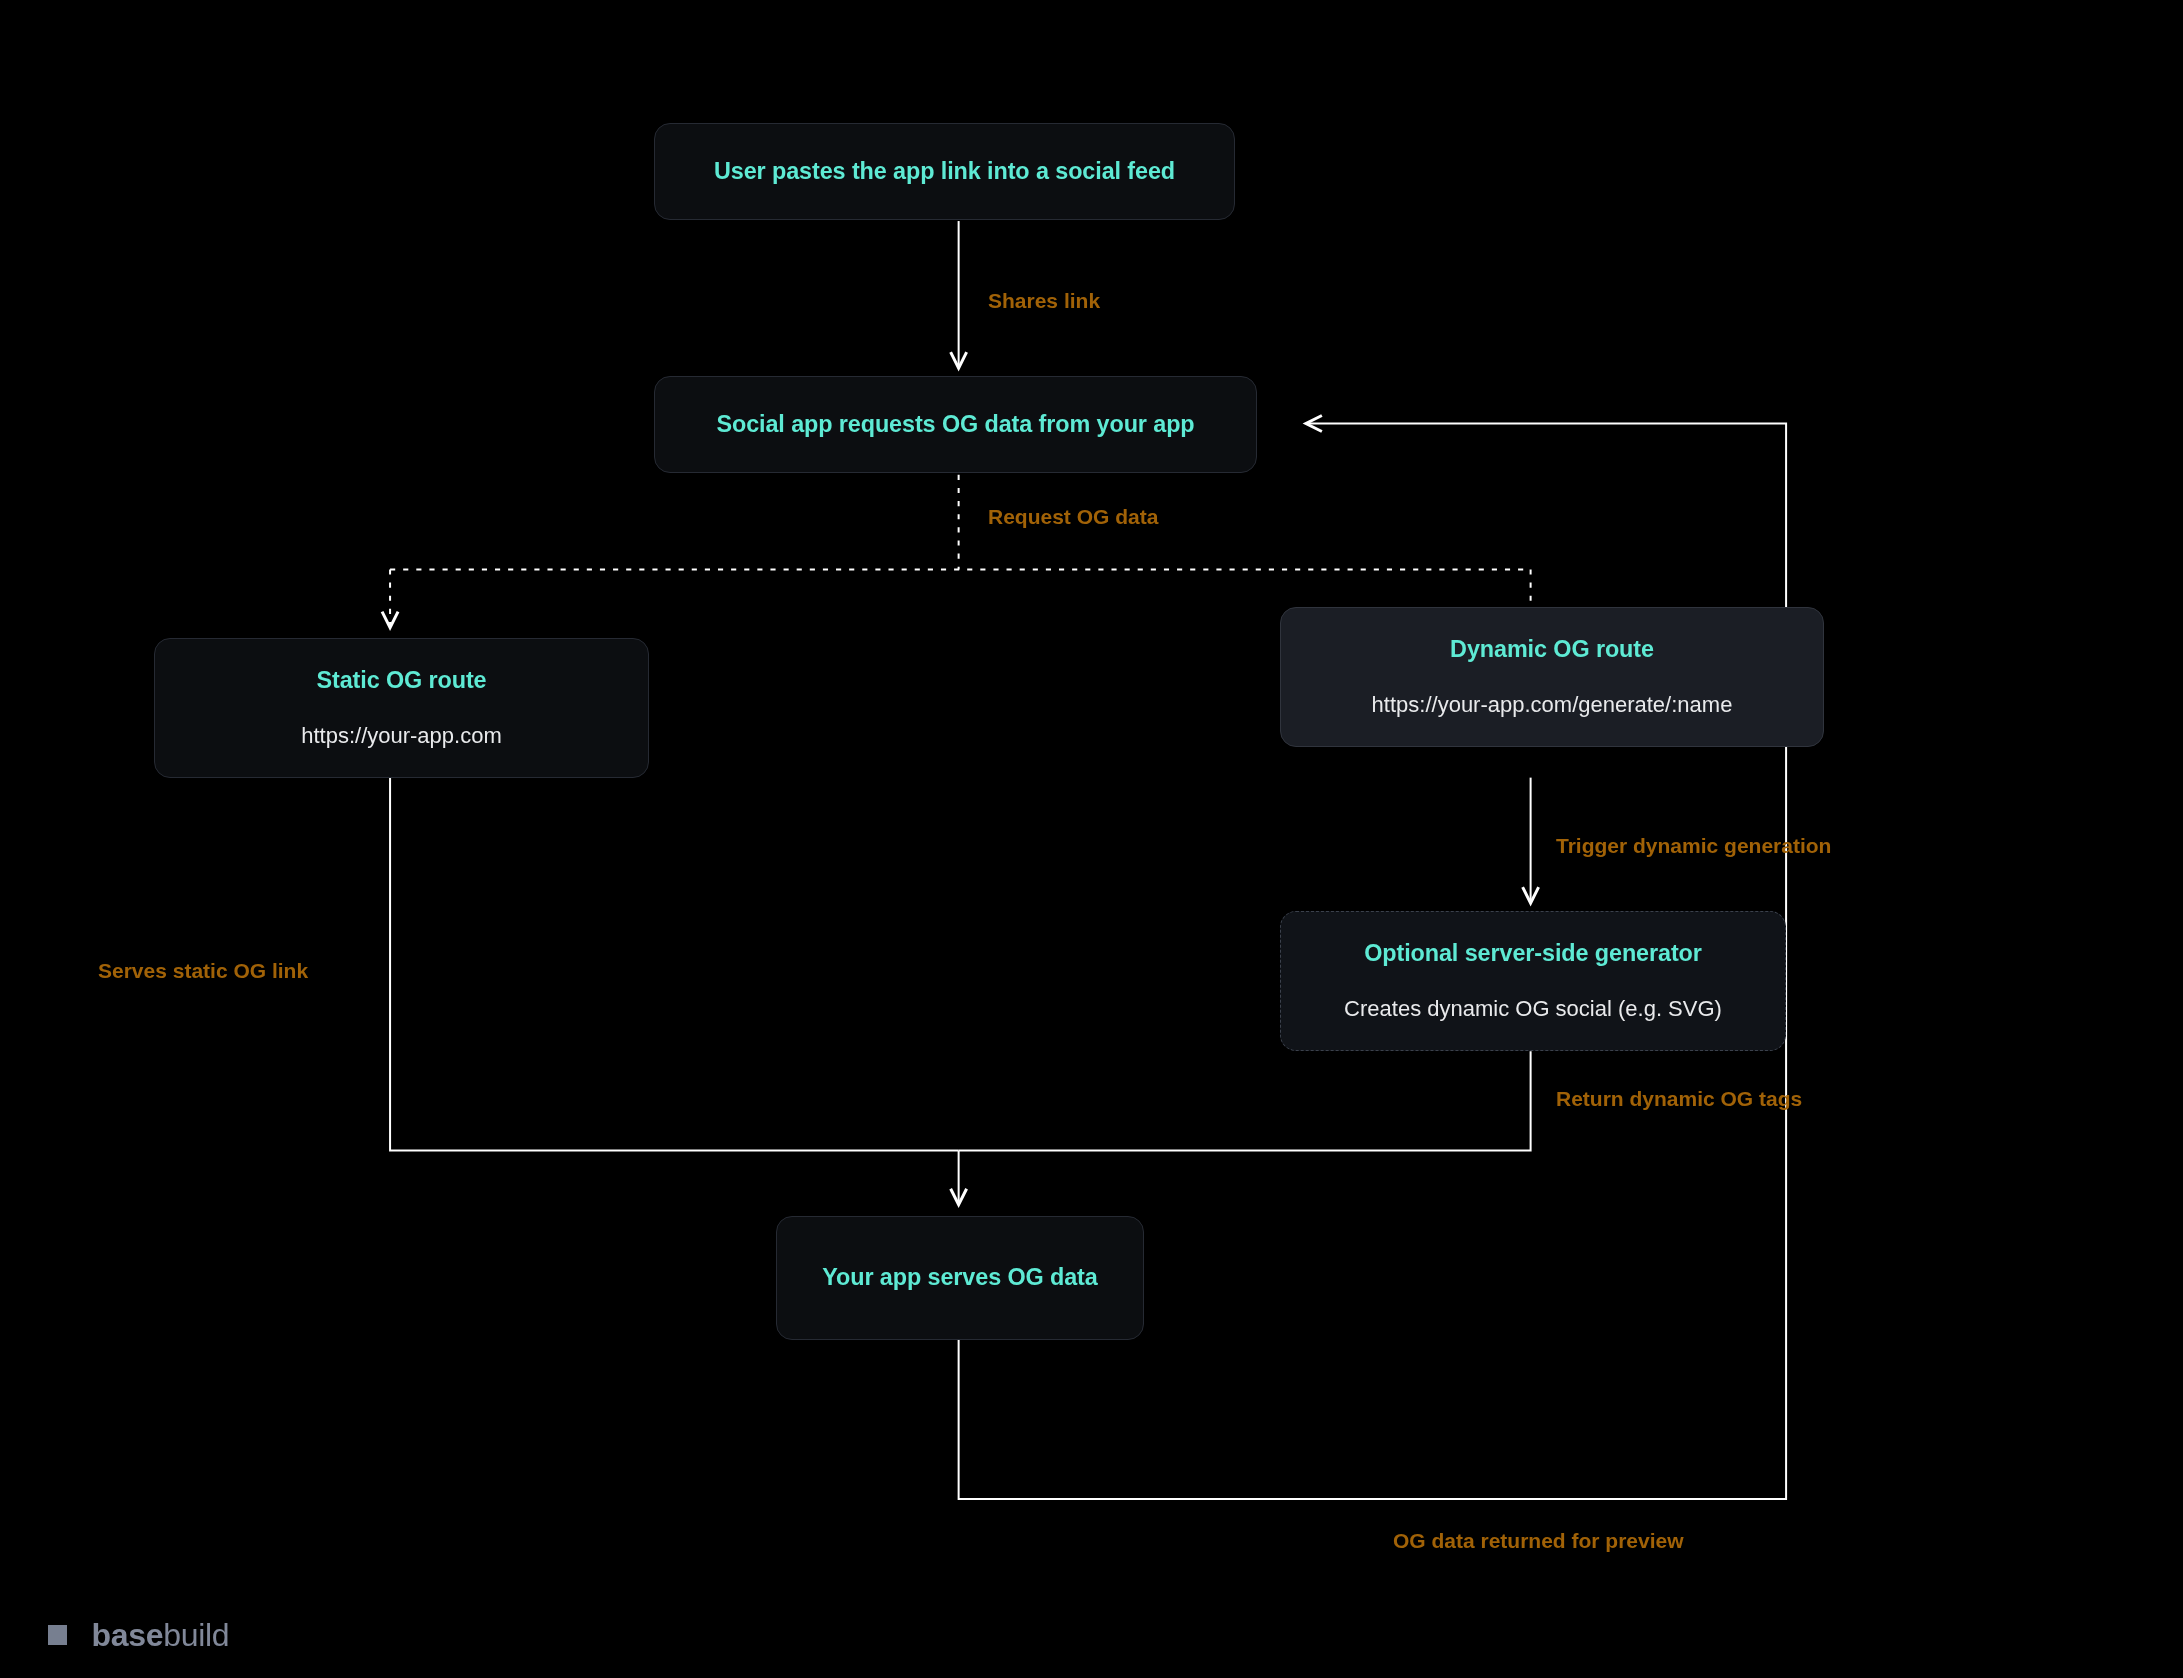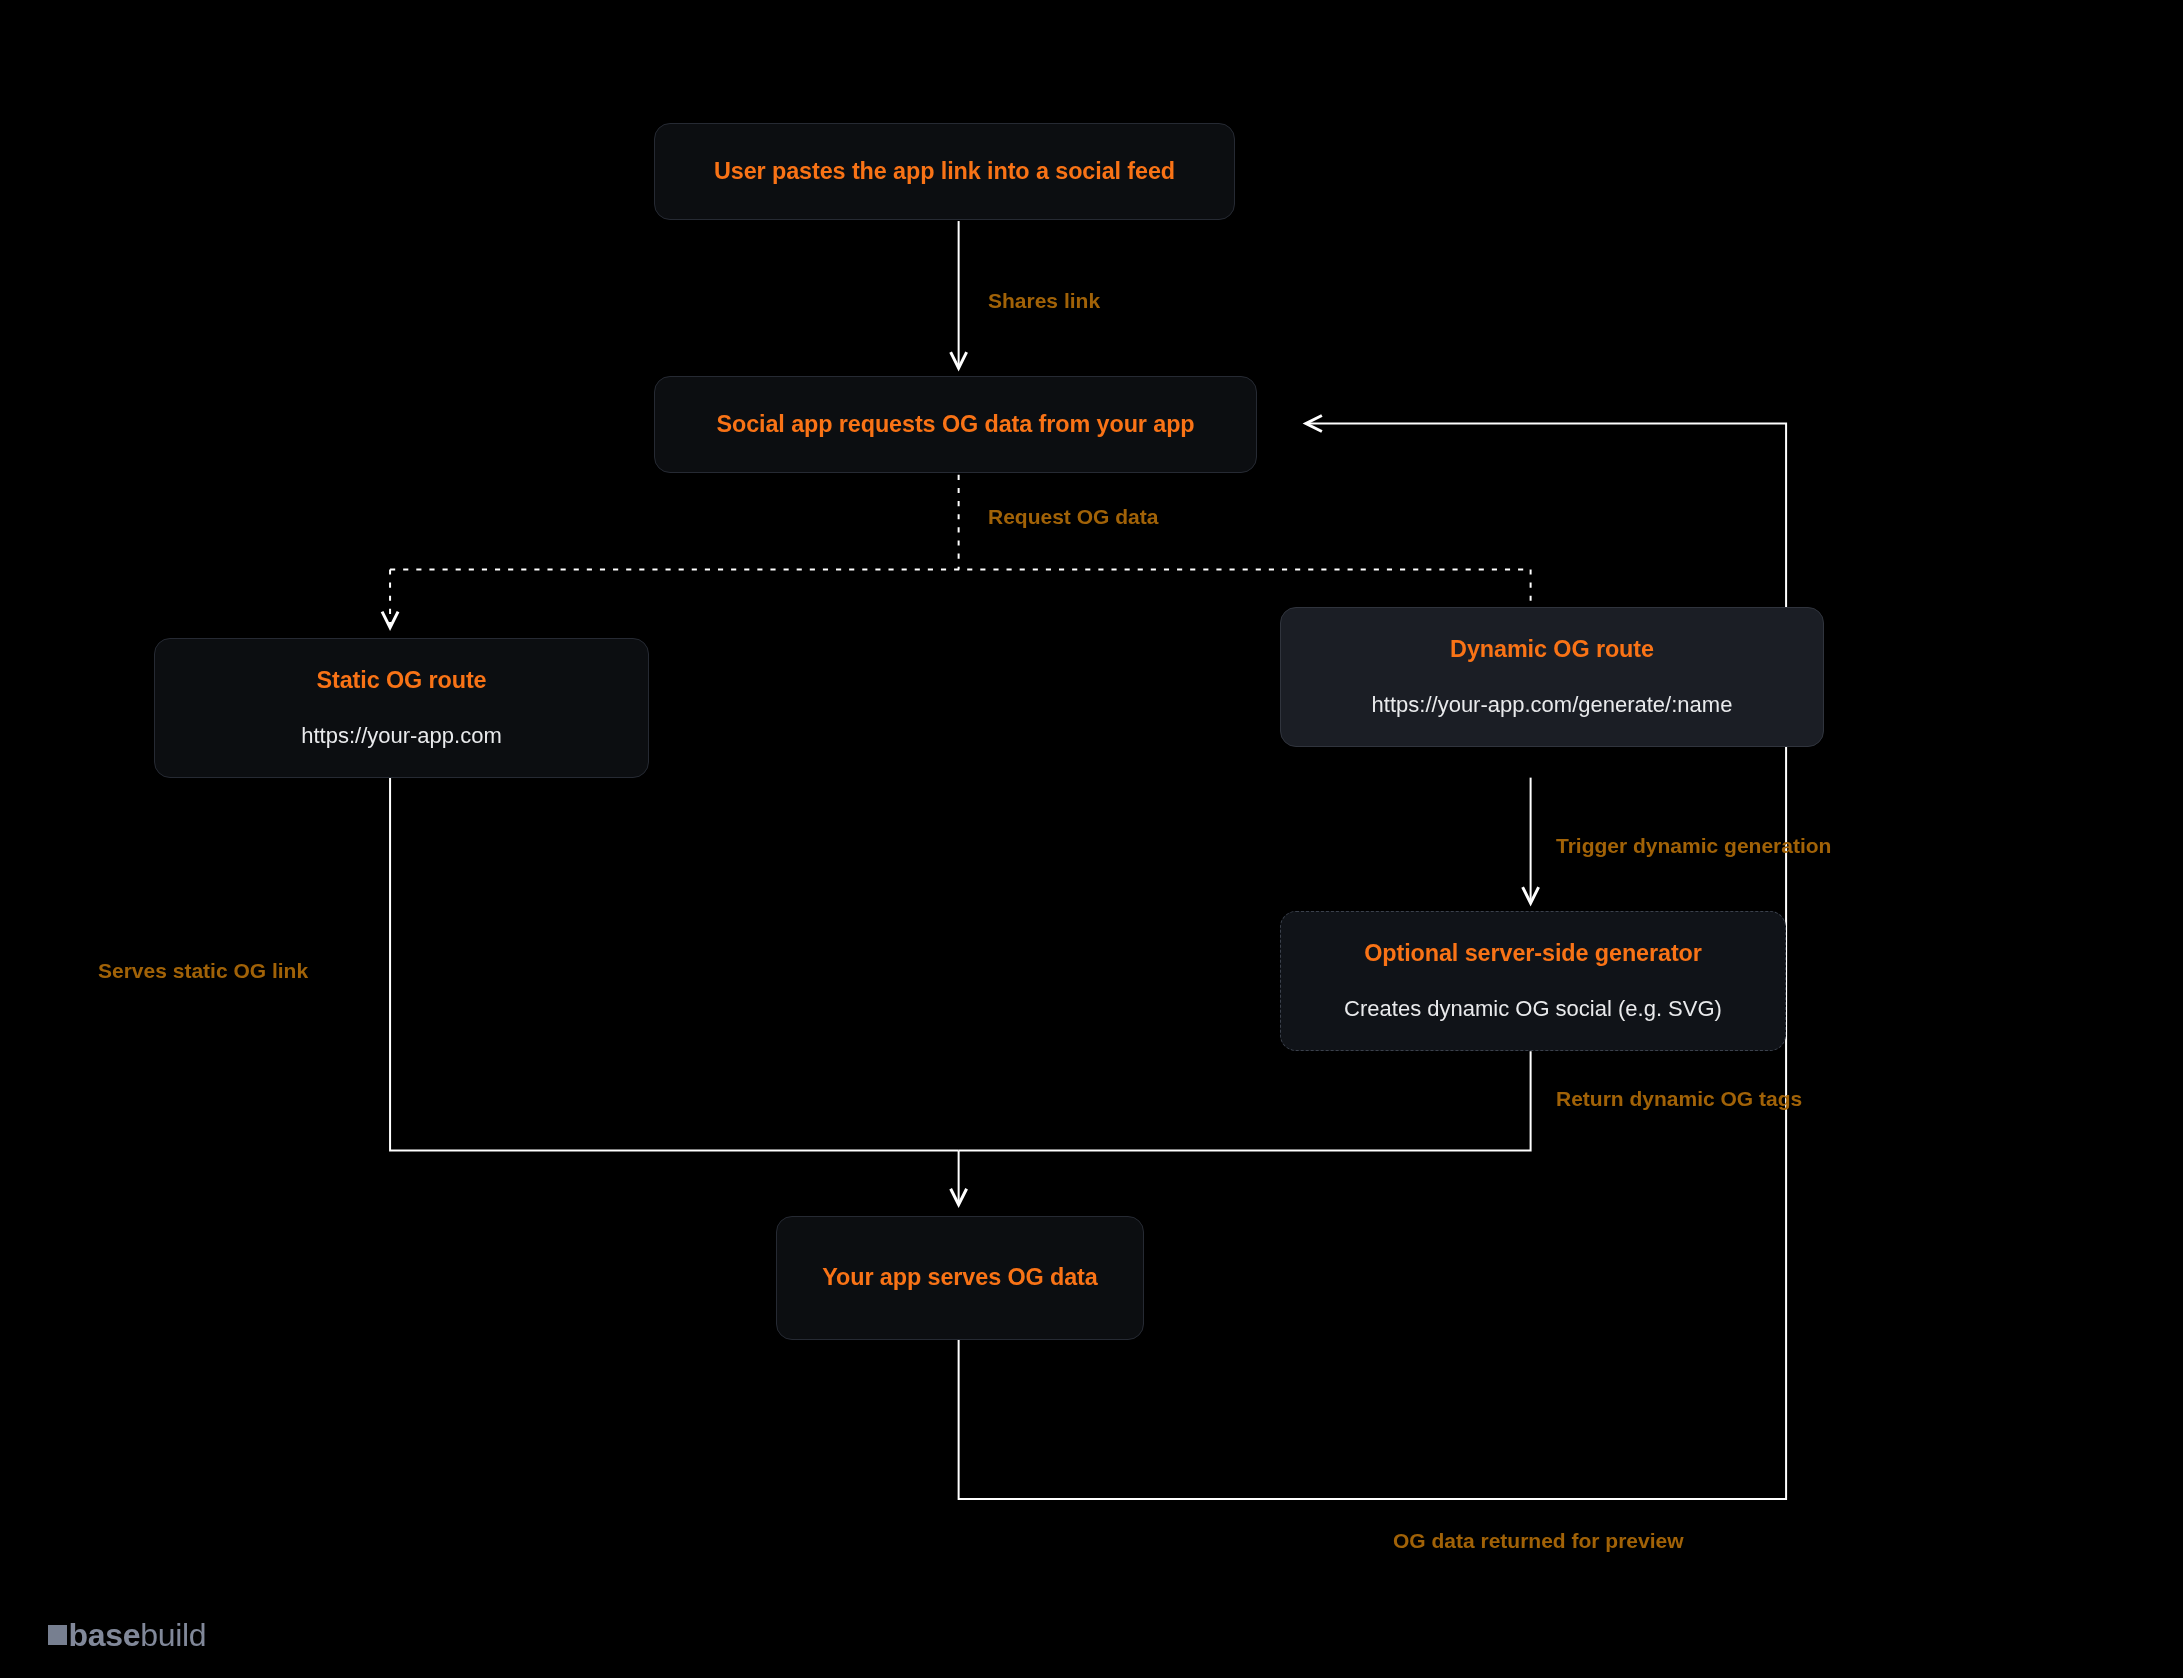--- a/index.html
+++ b/index.html
@@ -41,21 +41,21 @@
   }
   .node.alt {
     background: #1b1e25;
     border-color: #30343d;
   }
   .node.dashed {
     background: #101318;
     border: 1.1px dashed #3b414c;
   }
   .node-title {
-    color: #f97316;
+    color: #5eead4;
     font-size: 23.4px;
     font-weight: bold;
     letter-spacing: -0.1px;
     line-height: 1.25;
     white-space: nowrap;
   }
   .node-sub {
     color: #e9eaec;
     font-size: 22px;
     font-weight: 400;
@@ -89,21 +89,21 @@
   #lbl-return-dyn  { left: 1556px; top: 1088px; }
   #lbl-og-returned { left: 1393px; top: 1530px; }
 
   
   #brand {
     position: absolute;
     left: 48px;
     top: 1619px;
     display: flex;
     align-items: center;
-    gap: 1px;
+    gap: 24px;
     z-index: 8;
   }
   #brand-mark {
     width: 19.4px;
     height: 19.4px;
     background: #777f90;
     display: block;
   }
   #brand-wordmark {
     font-size: 32px;

